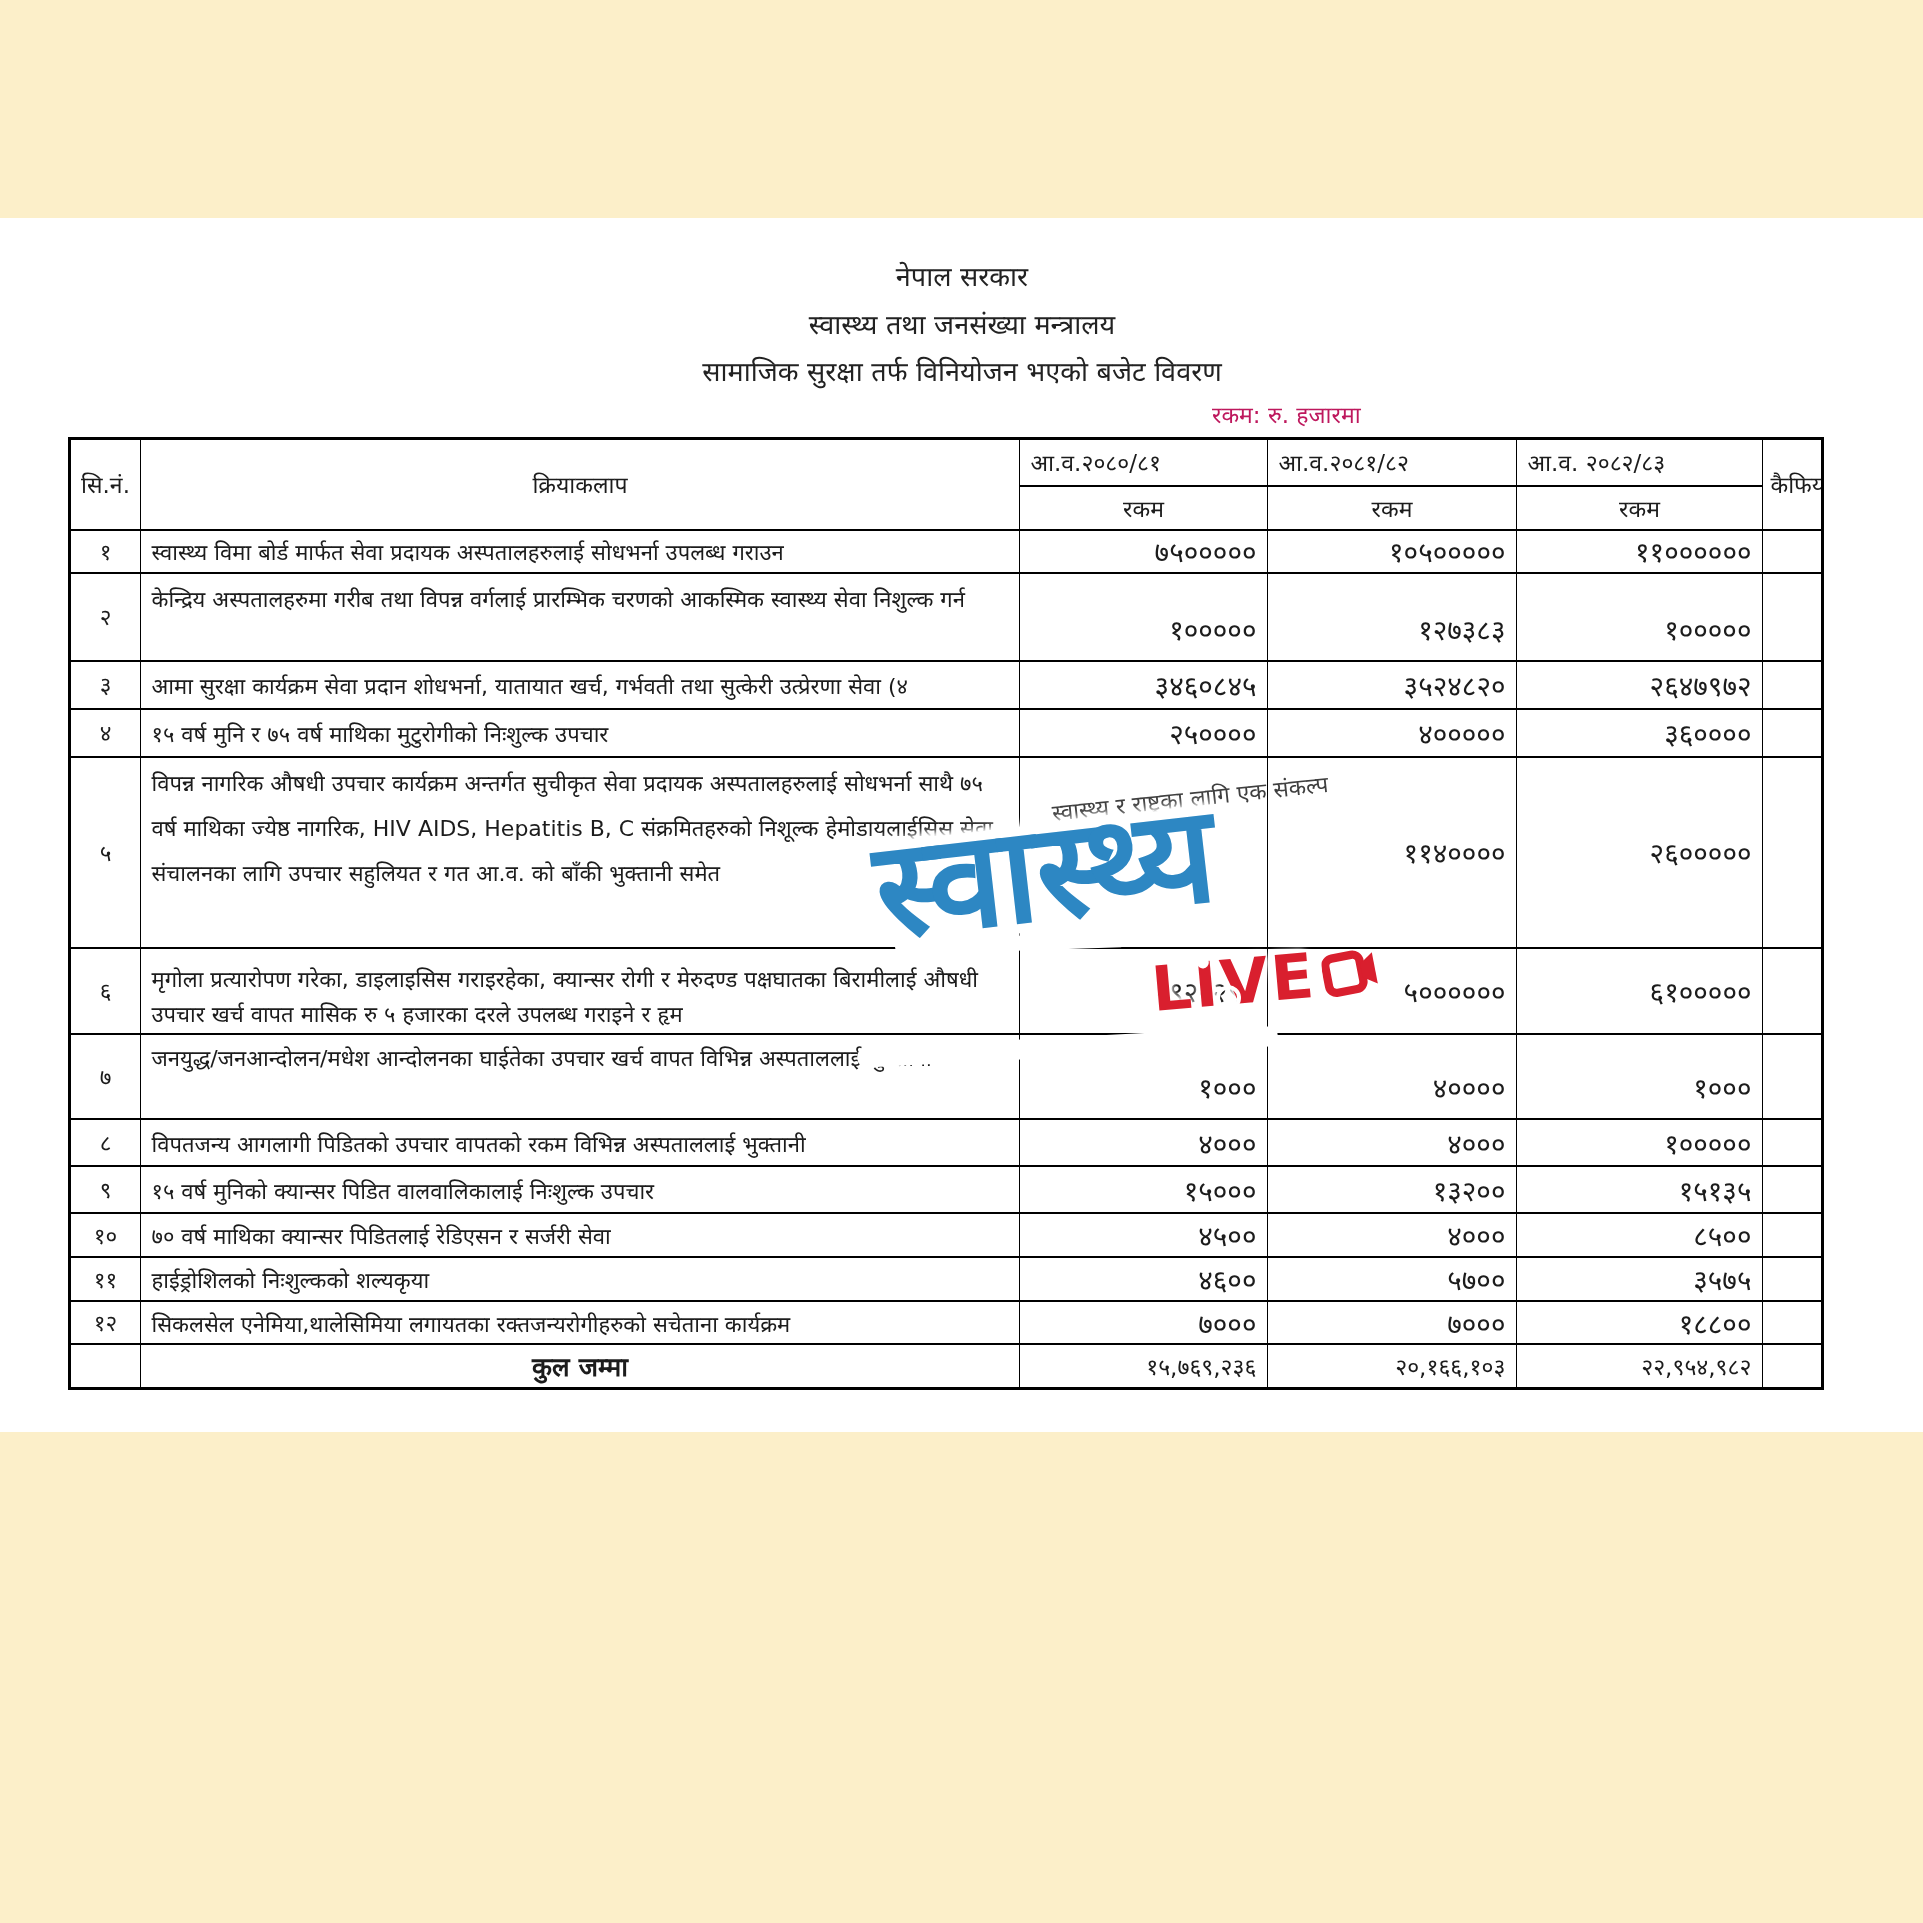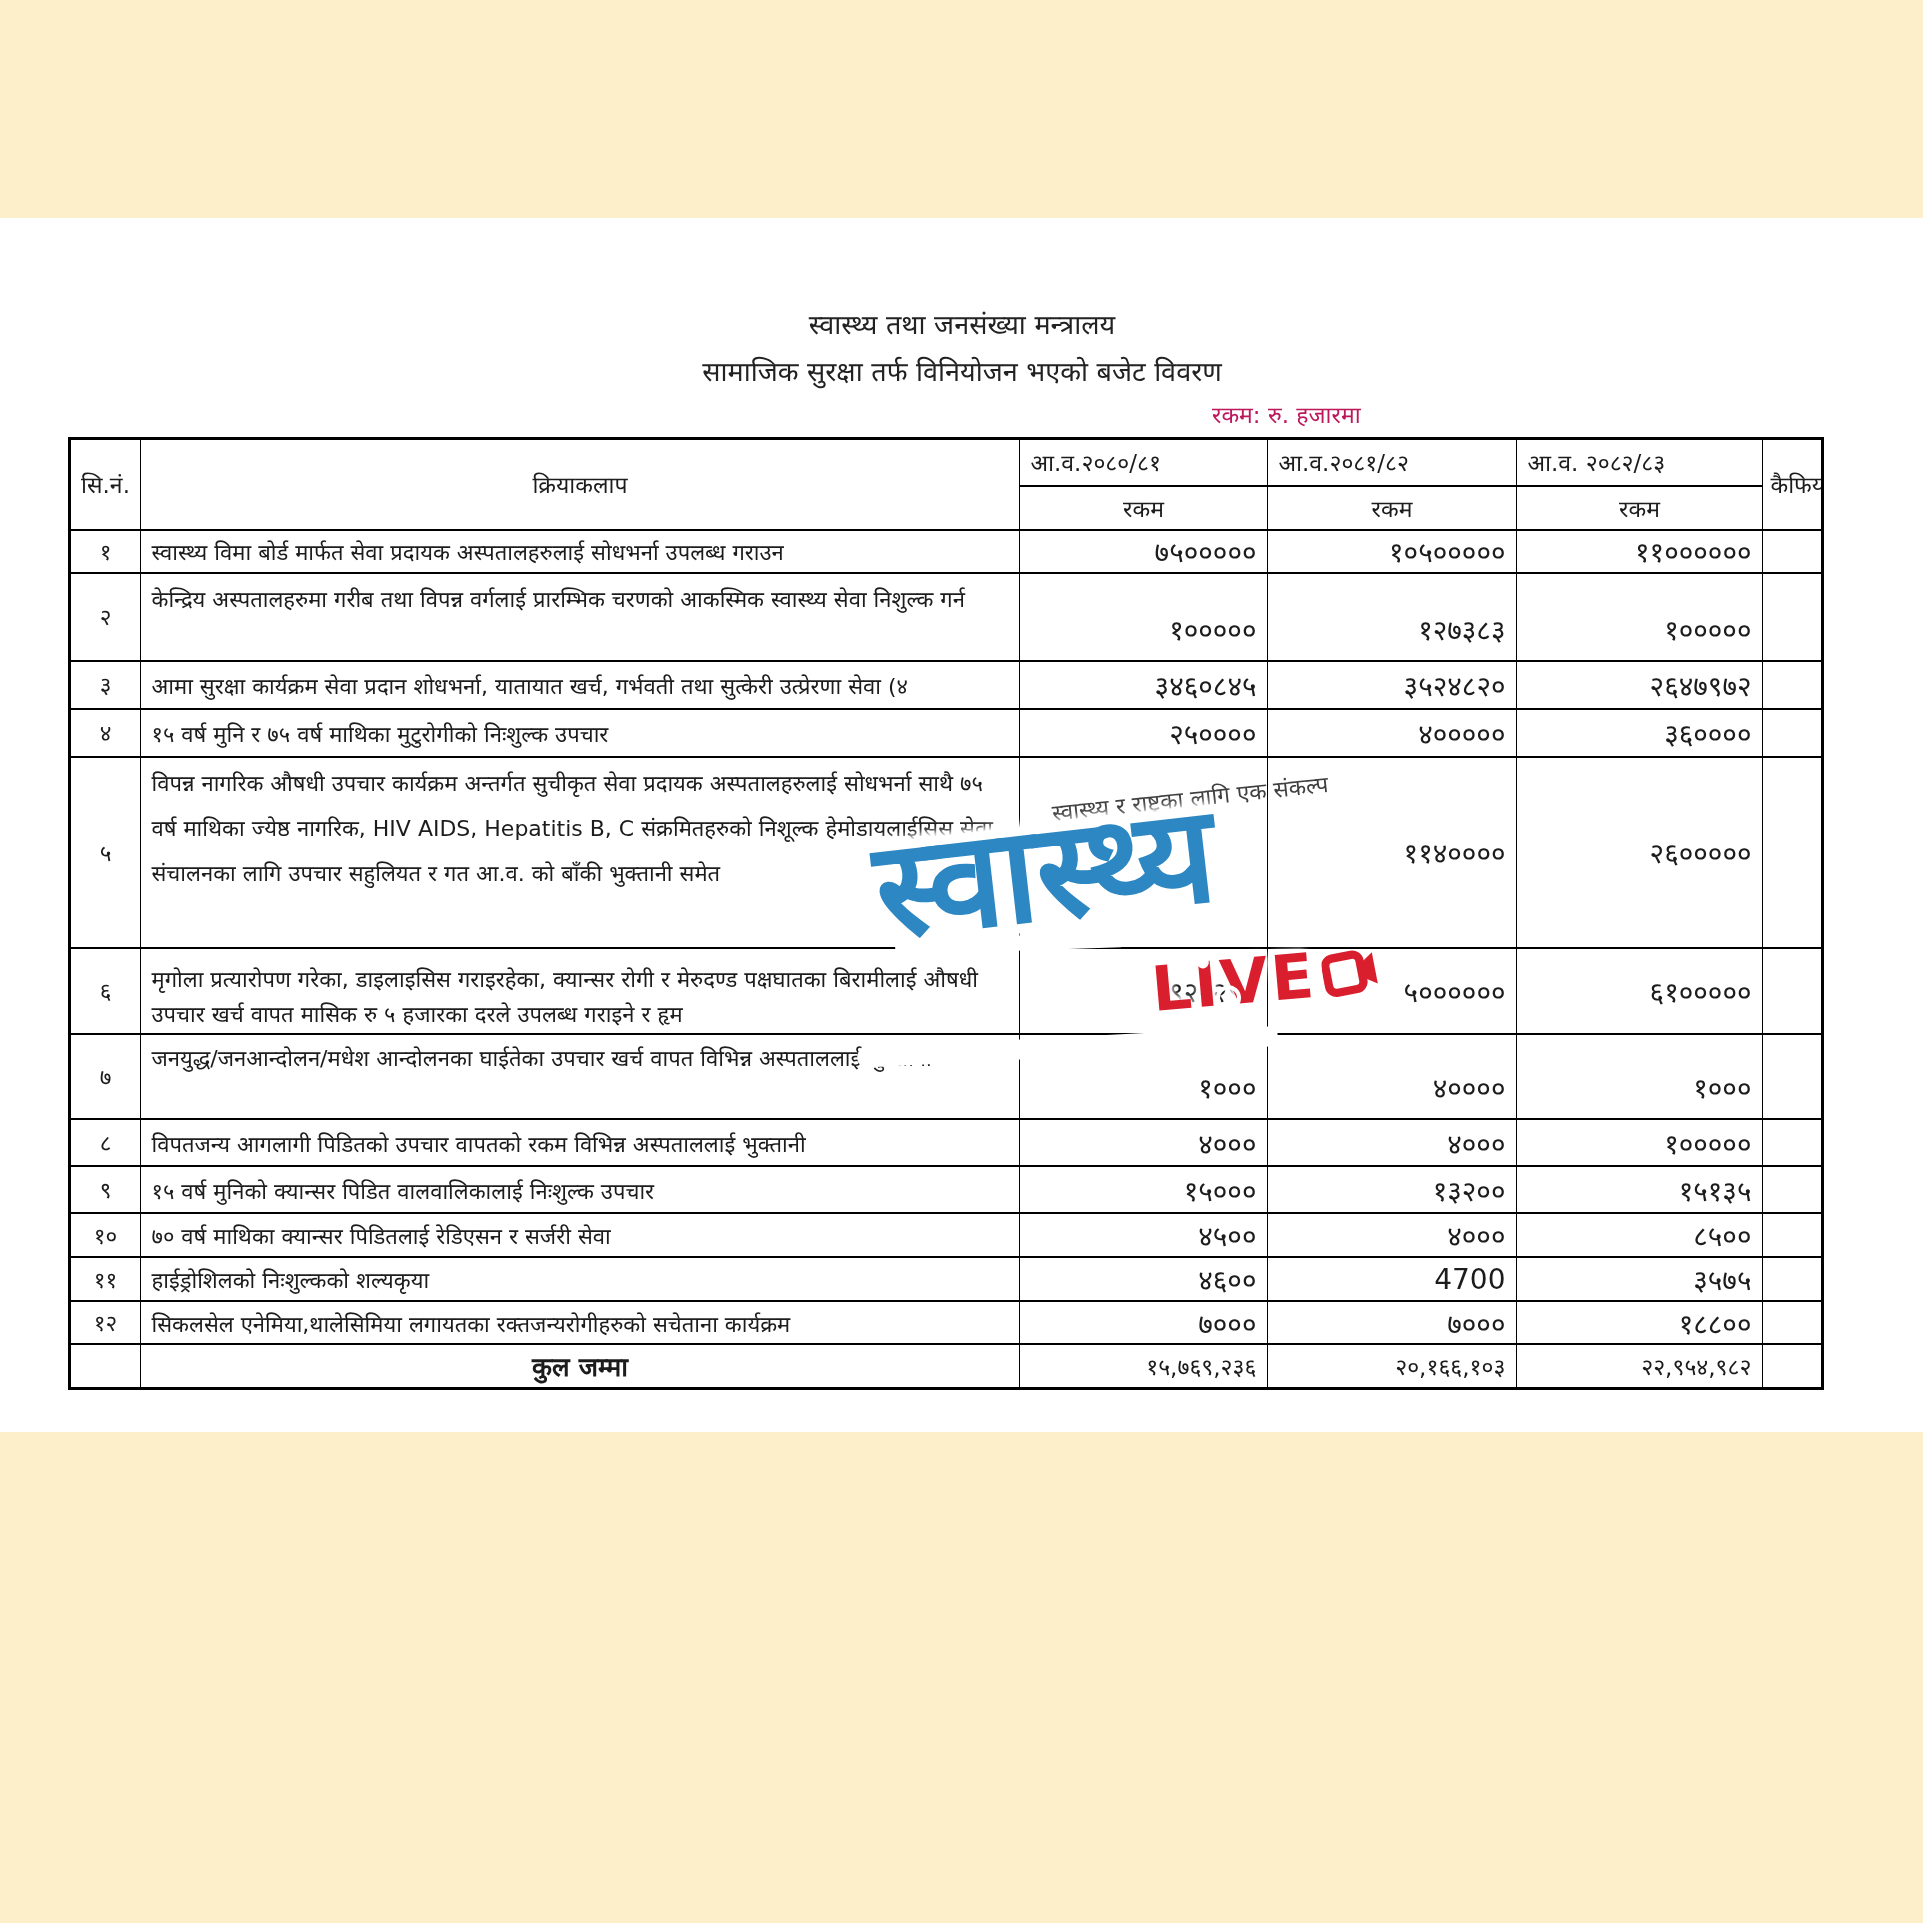--- a/index.html
+++ b/index.html
@@ -101,20 +101,21 @@
   .sd1{left:47px;top:7.5px;}
   .sd2{left:89px;top:7.5px;}
   .steth-ring{position:absolute;left:63px;top:39px;width:16.5px;height:16.5px;border:4.5px solid #fff;border-radius:50%;}
   .wm-cam{margin-left:6px;display:inline-block;}
 </style>
 </head>
 <body>
 
 <div class="page">
 
+  <div class="title t1">नेपाल सरकार</div>
   <div class="title t2">स्वास्थ्य तथा जनसंख्या मन्त्रालय</div>
   <div class="title t3">सामाजिक सुरक्षा तर्फ विनियोजन भएको बजेट विवरण</div>
   <div class="unit-note">रकम: रु. हजारमा</div>
 
   <table class="budget">
     <colgroup>
       <col style="width:71px">
         <col style="width:879px">
         <col style="width:248px">
       <col style="width:249px">
@@ -213,21 +214,21 @@
       <td class="act">७० वर्ष माथिका क्यान्सर पिडितलाई रेडिएसन र सर्जरी सेवा</td>
       <td class="num">४५००</td>
       <td class="num">४०००</td>
       <td class="num">८५००</td>
       <td class="rem"></td>
     </tr>
     <tr class="r11">
       <td class="sn">११</td>
       <td class="act">हाईड्रोशिलको निःशुल्कको शल्यकृया</td>
       <td class="num">४६००</td>
-      <td class="num">4700</td>
+      <td class="num">५७००</td>
       <td class="num">३५७५</td>
       <td class="rem"></td>
     </tr>
     <tr class="r12">
       <td class="sn">१२</td>
       <td class="act">सिकलसेल एनेमिया,थालेसिमिया लगायतका रक्तजन्यरोगीहरुको सचेताना कार्यक्रम</td>
       <td class="num">७०००</td>
       <td class="num">७०००</td>
       <td class="num">१८८००</td>
       <td class="rem"></td>

